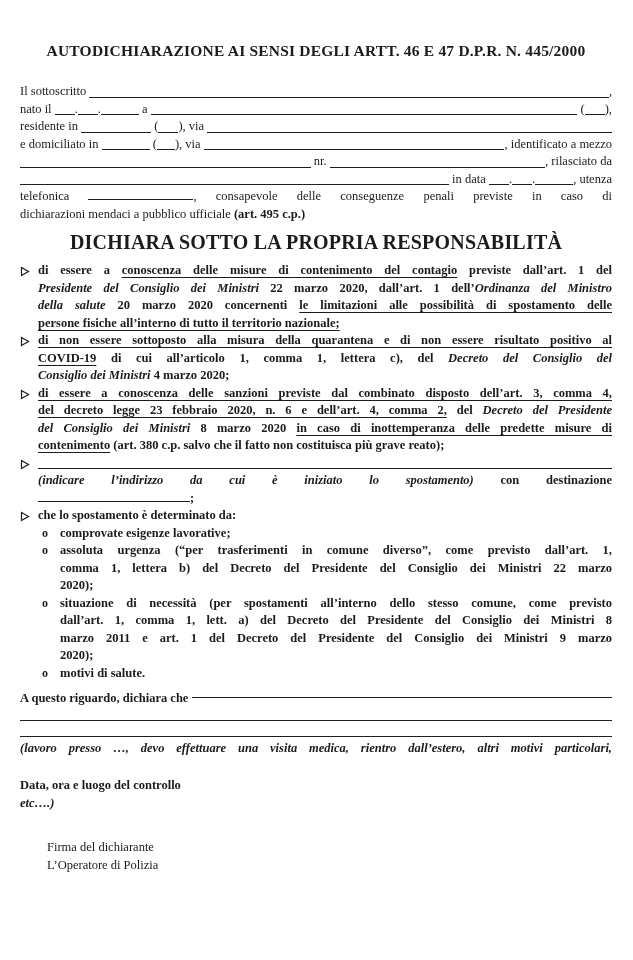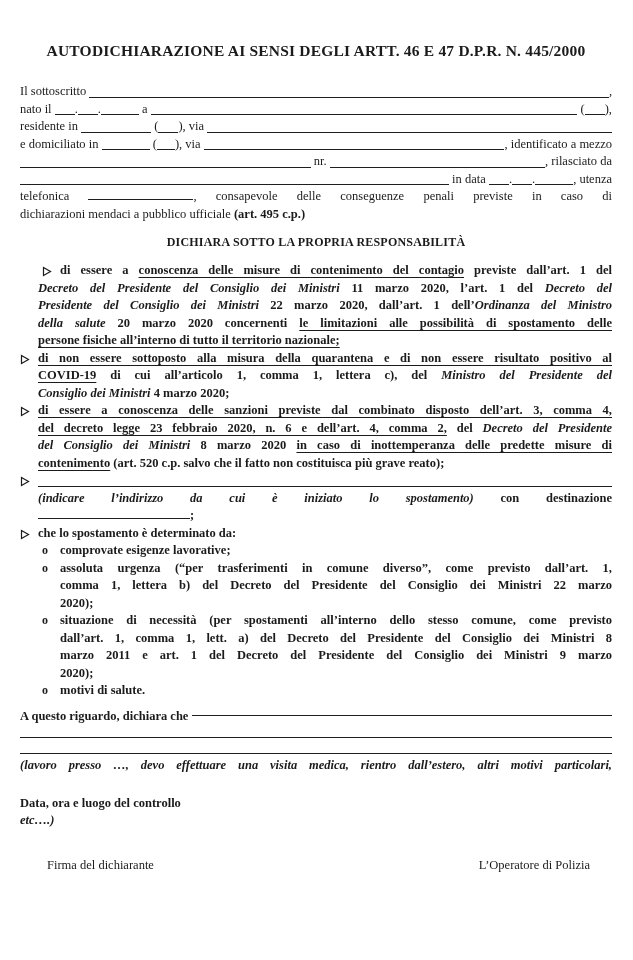--- a/index.html
+++ b/index.html
@@ -16,21 +16,21 @@
     overflow:hidden;
   }
   .ln { position:relative; line-height:17.5px; }
   .ln.flex { display:flex; align-items:flex-end; height:17.5px; }
   .ln.flex.tall { height:16px; }
   .ln.j { text-align:justify; text-align-last:justify; }
   .ln.center { text-align:center; text-align-last:center; }
   .ind1 { padding-left:18px; }
   .ind2 { padding-left:40px; }
   .t1 { font-size:15.5px; line-height:21px; letter-spacing:0.2px; }
-  .t2 { font-size:12px; line-height:21px; letter-spacing:0.2px; }
+  .t2 { font-size:20px; line-height:21px; letter-spacing:0.2px; }
   .run { white-space:normal; }
   .flex > .run { white-space:pre; flex:0 0 auto; }
   .run.b { font-weight:bold; }
   .run.i { font-style:italic; }
   .run.u { text-decoration:underline; text-decoration-thickness:1.2px; text-underline-offset:2.5px; }
   .bl {
     display:inline-block;
     border-bottom:1.3px solid #1f1f1f;
     height:1px;
     vertical-align:baseline;
@@ -39,20 +39,21 @@
   .flex > .bl.fill { flex:1 1 auto; }
   .mk { position:absolute; top:0; line-height:17.5px; }
   .ind1 > .mk { left:0; }
   .ind2 > .mk { left:22px; }
   .mk.arrow svg { display:inline-block; margin-top:4px; }
   .mk.circle { font-weight:bold; font-size:12px; }
   .sig-row {
     display:flex; justify-content:space-between;
     margin-top:27px; padding-left:27px; padding-right:22px;
     line-height:17.5px;
+    flex-direction:column;
   }
 </style>
 </head>
 <body>
 
 <div class="page">
   <div id="doc">
       <div class="ln ind0 center t1"><span class="run b">AUTODICHIARAZIONE AI SENSI DEGLI ARTT. 46 E 47 D.P.R. N. 445/2000</span></div>
       <div class="ln ind0 flex" style="margin-top: 22px;">
         <span class="run">Il sottoscritto </span>
@@ -101,38 +102,37 @@
         <span class="bl" style="width: 20px;"></span>
         <span class="run">.</span>
         <span class="bl" style="width: 20px;"></span>
         <span class="run">.</span>
         <span class="bl" style="width: 38px;"></span>
         <span class="run">, utenza</span>
       </div>
       <div class="ln ind0 j"><span class="run">telefonica </span><span class="bl" style="width: 105px;"></span><span class="run">, consapevole delle conseguenze penali previste in caso di</span></div>
       <div class="ln ind0 plain"><span class="run">dichiarazioni mendaci a pubblico ufficiale </span><span class="run b">(art. 495 c.p.)</span></div>
       <div class="ln ind0 center t2" style="margin-top: 9px;"><span class="run b">DICHIARA SOTTO LA PROPRIA RESPONSABILITÀ</span></div>
-      <div class="ln ind1 j" style="margin-top: 9px; margin-left: 22px;"><span class="mk arrow"><svg width="10" height="11" viewBox="0 0 10 11">
+      <div class="ln ind1 j" style="margin-top: 9px;"><span class="mk arrow"><svg width="10" height="11" viewBox="0 0 10 11">
             <path d="M1.5 1.5 L8.5 5.5 L1.5 9.5 Z" fill="none" stroke="#1b1b1b" stroke-width="1.2" stroke-linejoin="miter"></path>
           </svg></span><span class="run b">di essere a </span><span class="run b u">conoscenza delle misure di contenimento del contagio</span><span class="run b"> previste dall’art. 1 del</span></div>
-      <div class="ln ind1 j"><span class="run b i">Decreto del Presidente del Consiglio dei Ministri</span><span class="run b"> 11 marzo 2020, l’art. 1 del </span><span class="run b i">Decreto del</span></div>
       <div class="ln ind1 j"><span class="run b i">Presidente del Consiglio dei Ministri</span><span class="run b"> 22 marzo 2020, dall’art. 1 dell’</span><span class="run b i">Ordinanza del Ministro</span></div>
       <div class="ln ind1 j"><span class="run b i">della salute</span><span class="run b"> 20 marzo 2020 concernenti </span><span class="run b u">le limitazioni alle possibilità di spostamento delle</span></div>
       <div class="ln ind1 plain"><span class="run b u">persone fisiche all’interno di tutto il territorio nazionale;</span></div>
       <div class="ln ind1 j"><span class="mk arrow"><svg width="10" height="11" viewBox="0 0 10 11">
             <path d="M1.5 1.5 L8.5 5.5 L1.5 9.5 Z" fill="none" stroke="#1b1b1b" stroke-width="1.2" stroke-linejoin="miter"></path>
           </svg></span><span class="run b u">di non essere sottoposto alla misura della quarantena e di non essere risultato positivo al</span></div>
-      <div class="ln ind1 j"><span class="run b u">COVID-19</span><span class="run b"> di cui all’articolo 1, comma 1, lettera c), del </span><span class="run b i">Ministro del Presidente del</span></div>
+      <div class="ln ind1 j"><span class="run b u">COVID-19</span><span class="run b"> di cui all’articolo 1, comma 1, lettera c), del </span><span class="run b i">Decreto del Consiglio del</span></div>
       <div class="ln ind1 plain"><span class="run b i">Consiglio dei Ministri</span><span class="run b"> 4 marzo 2020;</span></div>
       <div class="ln ind1 j"><span class="mk arrow"><svg width="10" height="11" viewBox="0 0 10 11">
             <path d="M1.5 1.5 L8.5 5.5 L1.5 9.5 Z" fill="none" stroke="#1b1b1b" stroke-width="1.2" stroke-linejoin="miter"></path>
           </svg></span><span class="run b u">di essere a conoscenza delle sanzioni previste dal combinato disposto dell’art. 3, comma 4,</span></div>
       <div class="ln ind1 j"><span class="run b u">del decreto legge 23 febbraio 2020, n. 6 e dell’art. 4, comma 2,</span><span class="run b"> del </span><span class="run b i">Decreto del Presidente</span></div>
       <div class="ln ind1 j"><span class="run b i">del Consiglio dei Ministri</span><span class="run b"> 8 marzo 2020 </span><span class="run b u">in caso di inottemperanza delle predette misure di</span></div>
-      <div class="ln ind1 plain"><span class="run b u">contenimento</span><span class="run b"> (art. 520 c.p. salvo che il fatto non costituisca più grave reato);</span></div>
+      <div class="ln ind1 plain"><span class="run b u">contenimento</span><span class="run b"> (art. 380 c.p. salvo che il fatto non costituisca più grave reato);</span></div>
       <div class="ln ind1 flex">
         <span class="mk arrow"><svg width="10" height="11" viewBox="0 0 10 11">
             <path d="M1.5 1.5 L8.5 5.5 L1.5 9.5 Z" fill="none" stroke="#1b1b1b" stroke-width="1.2" stroke-linejoin="miter"></path>
           </svg></span>
         <span class="bl fill"></span>
       </div>
       <div class="ln ind1 j"><span class="run b i">(indicare l’indirizzo da cui è iniziato lo spostamento)</span><span class="run b"> con destinazione</span></div>
       <div class="ln ind1 plain"><span class="bl" style="width: 152px;"></span><span class="run b">;</span></div>
       <div class="ln ind1 plain"><span class="mk arrow"><svg width="10" height="11" viewBox="0 0 10 11">
             <path d="M1.5 1.5 L8.5 5.5 L1.5 9.5 Z" fill="none" stroke="#1b1b1b" stroke-width="1.2" stroke-linejoin="miter"></path>

